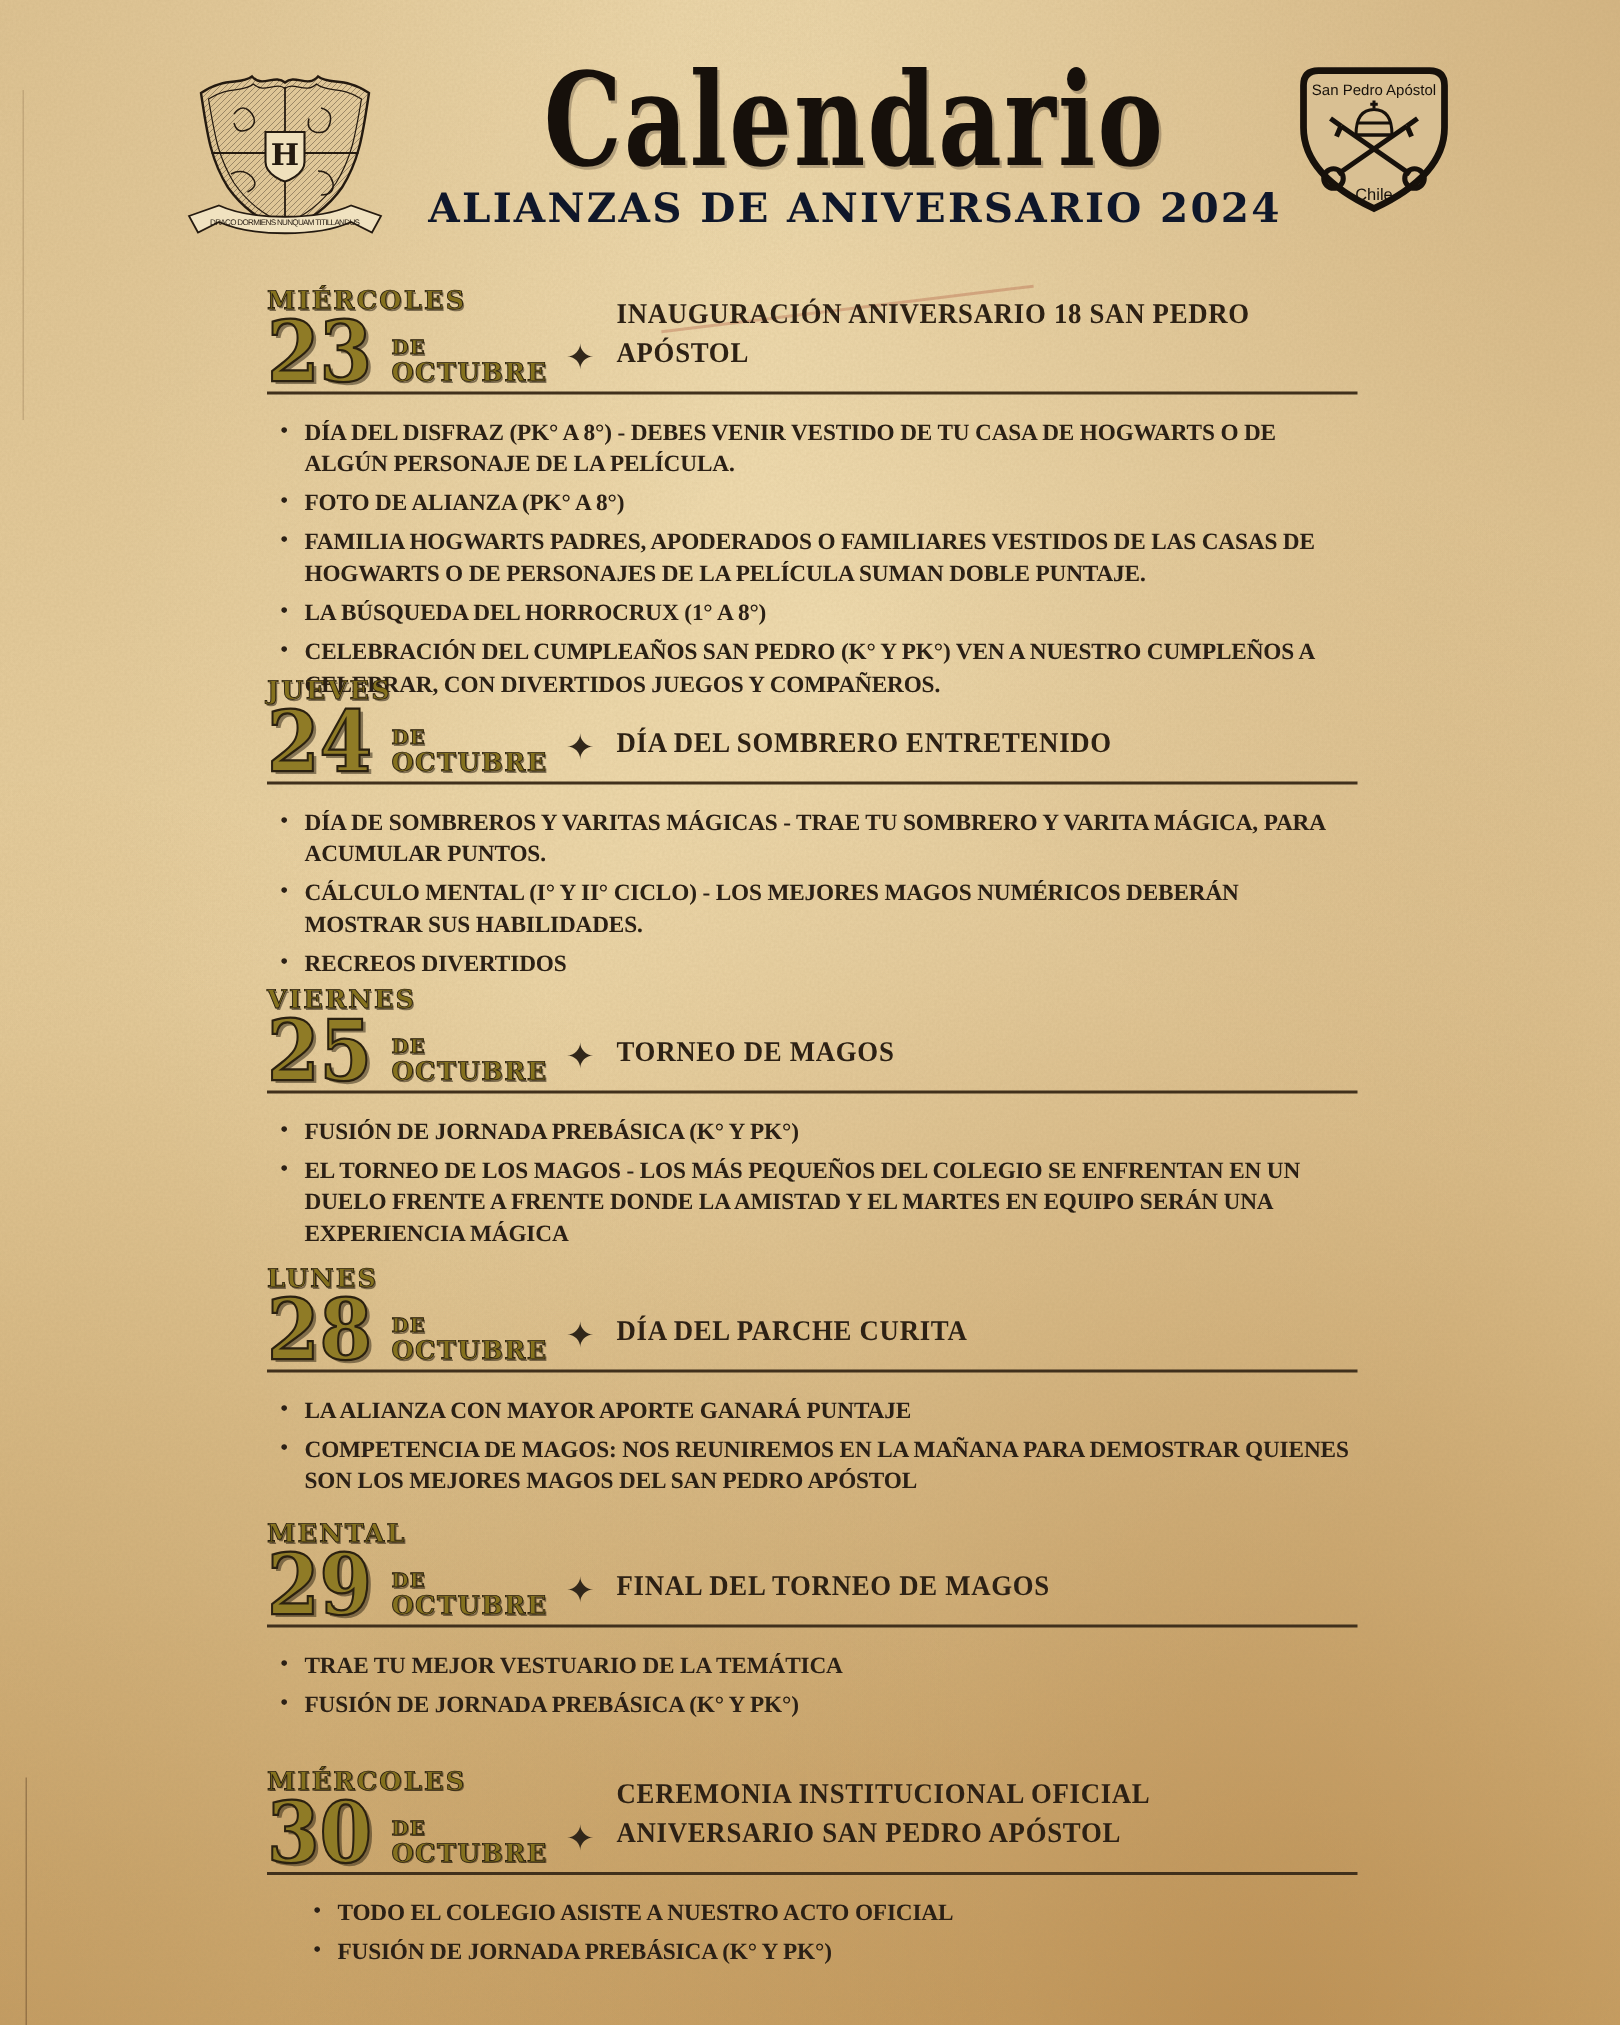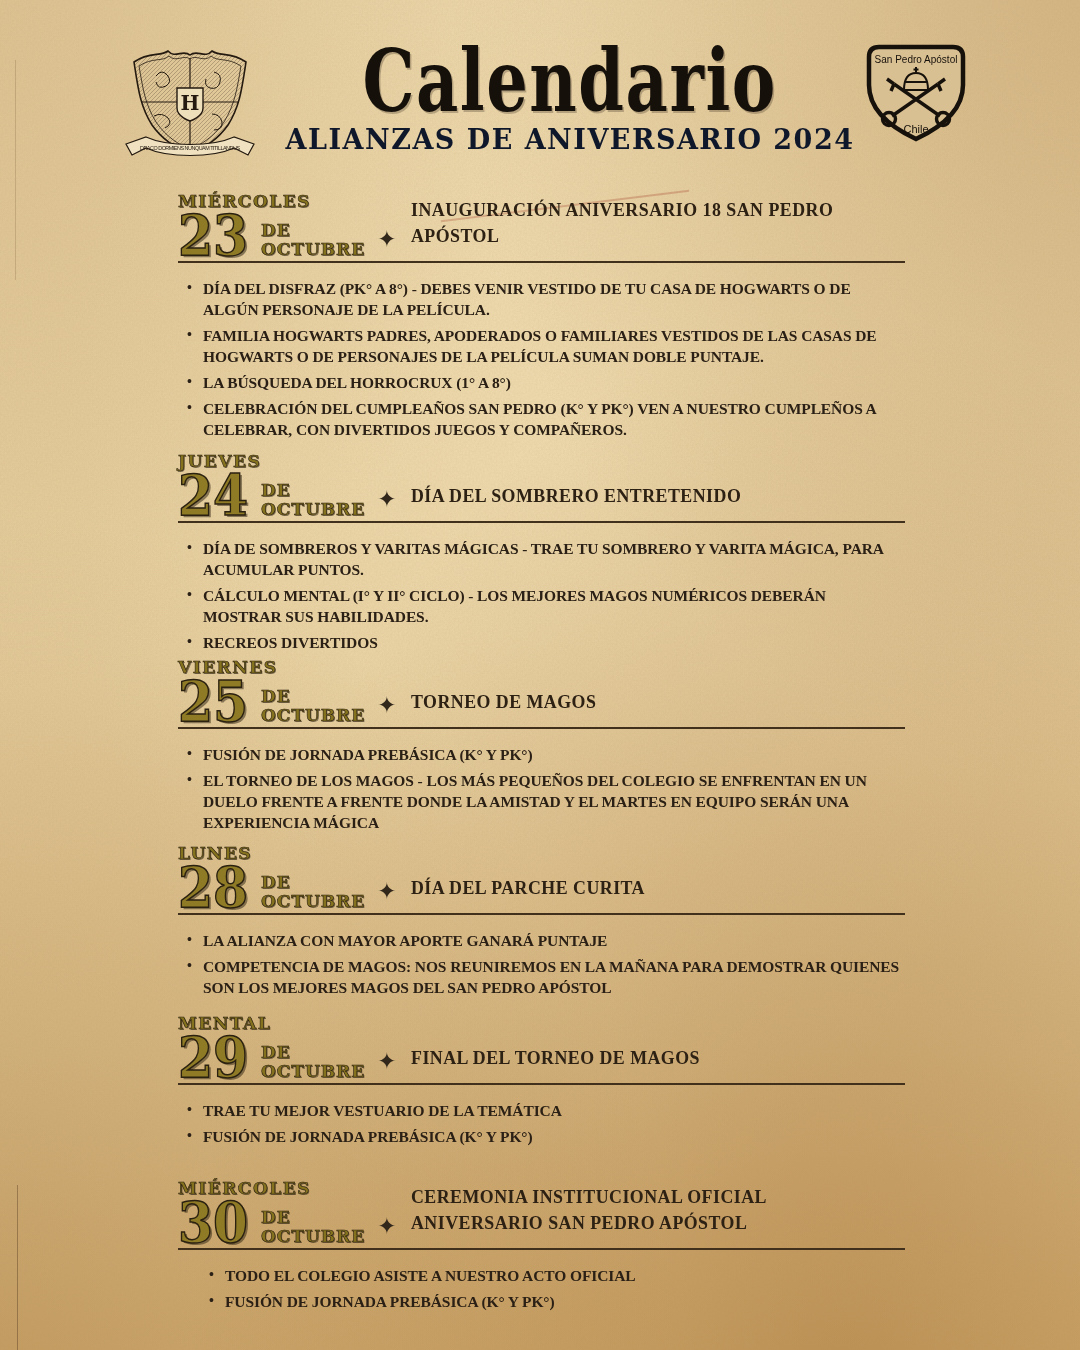--- a/index.html
+++ b/index.html
@@ -48,21 +48,21 @@
   .sec-head{display:flex;align-items:flex-end;gap:12px;height:66px;}
   .dateblock{flex:0 0 auto;display:flex;flex-direction:column;}
   .goldtxt{font-family:"DejaVu Serif",serif;font-weight:bold;color:#85721f;
     -webkit-text-stroke:.6px #2b2110;text-shadow:1px 1px 0 rgba(43,33,16,.55);}
   .dayname{font-size:17px;letter-spacing:1.5px;line-height:1;}
   .numrow{display:flex;align-items:flex-end;gap:5px;margin-top:3px;}
   .bignum{font-size:56px;line-height:.8;display:inline-block;
     transform:scaleX(.9);transform-origin:left bottom;color:#8f7b26;
     -webkit-text-stroke:1.5px #2b2110;text-shadow:2.5px 2px 0 rgba(43,33,16,.5);}
   .decol{display:flex;flex-direction:column;justify-content:flex-end;}
-  .de{font-size:17px;letter-spacing:1px;line-height:1.15;}
+  .de{font-size:13px;letter-spacing:1px;line-height:1.15;}
   .month{font-size:17px;letter-spacing:1px;line-height:1;}
   .star{font-family:"DejaVu Sans",sans-serif;font-size:23px;color:#31271a;
     line-height:1;margin-bottom:7px;flex:0 0 auto;}
   .sec-title{margin:0 0 8px 2px;font-weight:bold;font-size:19px;
     letter-spacing:.5px;color:#2d2114;line-height:1.4;
     transform:scaleX(.94);transform-origin:left bottom;}
   .rule{border-top:2px solid #40301c;margin-top:3px;}
   .bullets{margin:15px 0 0;padding:0 0 0 8px;list-style:none;}
   .bullets li{position:relative;padding-left:17px;margin-bottom:5px;
     font-weight:bold;font-size:15.5px;letter-spacing:-.1px;line-height:1.36;
@@ -154,20 +154,21 @@
             <span class="month goldtxt">OCTUBRE</span>
           </span>
         </div>
       </div>
       <span class="star">✦</span>
       <h2 class="sec-title">INAUGURACIÓN ANIVERSARIO 18 SAN PEDRO APÓSTOL</h2>
     </div>
     <div class="rule"></div>
     <ul class="bullets">
           <li>DÍA DEL DISFRAZ (PK° A 8°) -  DEBES VENIR VESTIDO DE TU CASA DE HOGWARTS O DE ALGÚN PERSONAJE DE LA PELÍCULA.</li>
+          <li>FOTO DE ALIANZA (PK° A 8°)</li>
           <li>FAMILIA HOGWARTS PADRES, APODERADOS O FAMILIARES VESTIDOS DE LAS CASAS DE HOGWARTS O DE PERSONAJES DE LA PELÍCULA SUMAN DOBLE PUNTAJE.</li>
           <li>LA BÚSQUEDA DEL HORROCRUX (1° A 8°)</li>
           <li>CELEBRACIÓN DEL CUMPLEAÑOS SAN PEDRO (K° Y PK°) VEN A NUESTRO CUMPLEÑOS A CELEBRAR, CON DIVERTIDOS JUEGOS Y COMPAÑEROS.</li>
         </ul>
   </section>
 
   <section class="sec">
     <div class="sec-head">
       <div class="dateblock">
         <div class="dayname goldtxt">JUEVES</div>

